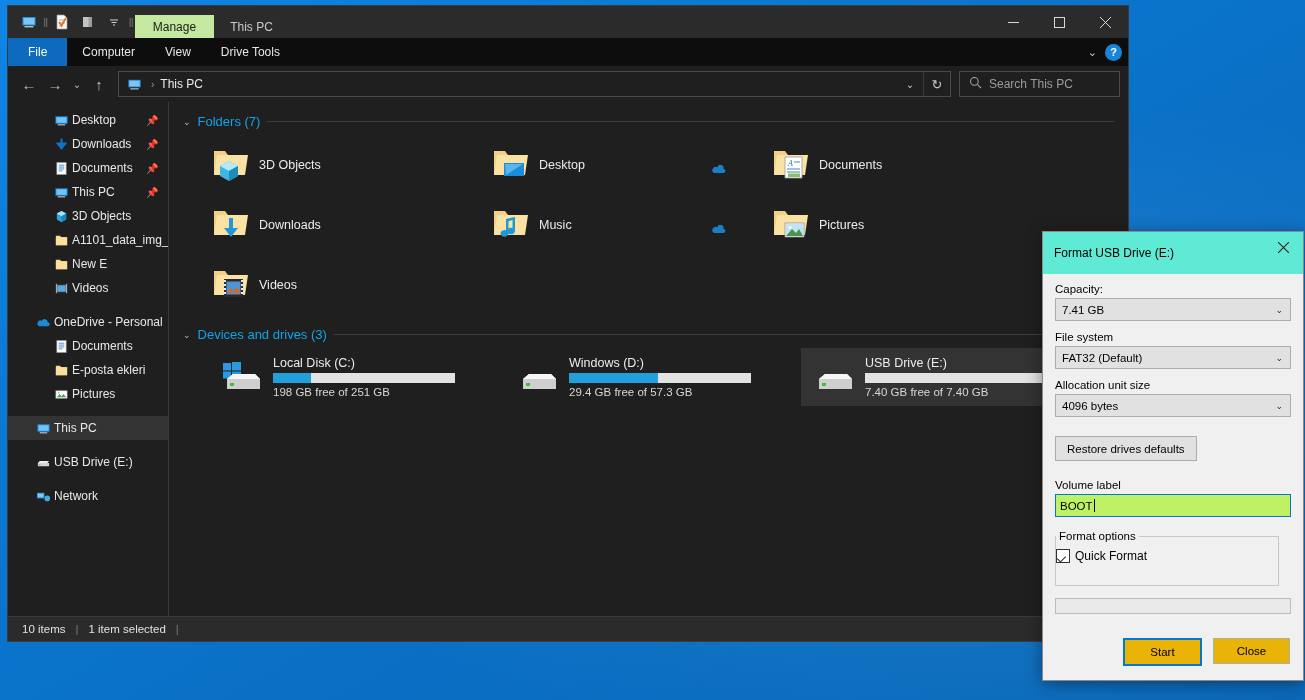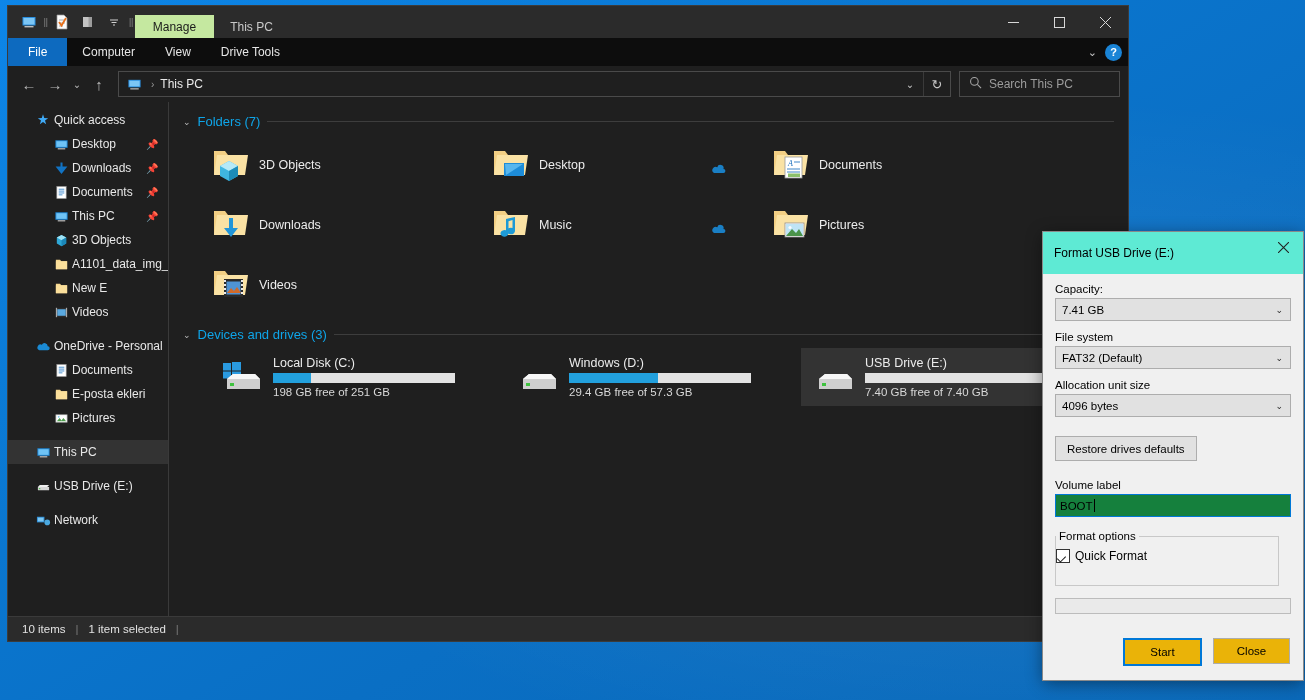--- a/index.html
+++ b/index.html
@@ -142,21 +142,21 @@
   .dselect{
     height:21px;border:1px solid #adadad;background:#e1e1e1;display:flex;align-items:center;
     padding:0 6px;position:relative;font-size:11.5px;margin-bottom:10px;
   }
   .dselect .arw{position:absolute;right:7px;color:#2b2b2b;font-size:9px;}
   .dbtn{
     height:23px;border:1px solid #adadad;background:#e1e1e1;display:inline-flex;
     align-items:center;justify-content:center;padding:0 11px;font-size:11.5px;
   }
   .dinput{
-    height:21px;border:1px solid #0078d7;background:#15803d;display:flex;align-items:center;
+    height:21px;border:1px solid #0078d7;background:#bef264;display:flex;align-items:center;
     padding:0 4px;font-size:11.5px;margin-bottom:13px;
   }
   .caret{display:inline-block;width:1px;height:13px;background:#000;margin-left:1px;}
   fieldset.dgroup{
     border:1px solid #c8c8c8;margin:0 12px 12px 0;padding:4px 8px 22px 0;
   }
   fieldset.dgroup legend{font-size:11.5px;padding:0 3px;}
   .chkrow{display:flex;align-items:center;gap:5px;margin-top:3px;}
   .chkbox{width:12px;height:12px;border:1px solid #333;background:#fff;position:relative;flex:none;}
   .chkbox:after{
@@ -267,28 +267,20 @@
           </svg>
       </span>
       <span class="ph">Search This PC</span>
     </div>
   </div>
 
   <div class="body">
 
     <div class="navpane">
 
-      <div class="nrow ind0">
-        <span class="ic">
-            <svg width="14" height="14" viewBox="0 0 16 16">
-              <path d="M8 1.5l1.4 4.3 4.5.1-3.6 2.7 1.3 4.3L8 10.3 4.4 12.9l1.3-4.3L2.1 5.9l4.5-.1z" fill="#3fa9f5"></path>
-            </svg>
-          </span>
-        <span class="lbl">Quick access</span>
-      </div>
 
       <div class="nrow ind1">
         <span class="ic">
             <svg width="15" height="15" viewBox="0 0 16 16">
               <rect x="1.5" y="3.5" width="13" height="8" fill="#1e88d8"></rect>
               <rect x="2.5" y="4.5" width="11" height="6" fill="#6fc3f5"></rect>
               <rect x="4" y="12" width="8" height="1.2" fill="#c9c9c9"></rect>
             </svg>
           </span>
         <span class="lbl">Desktop</span>

